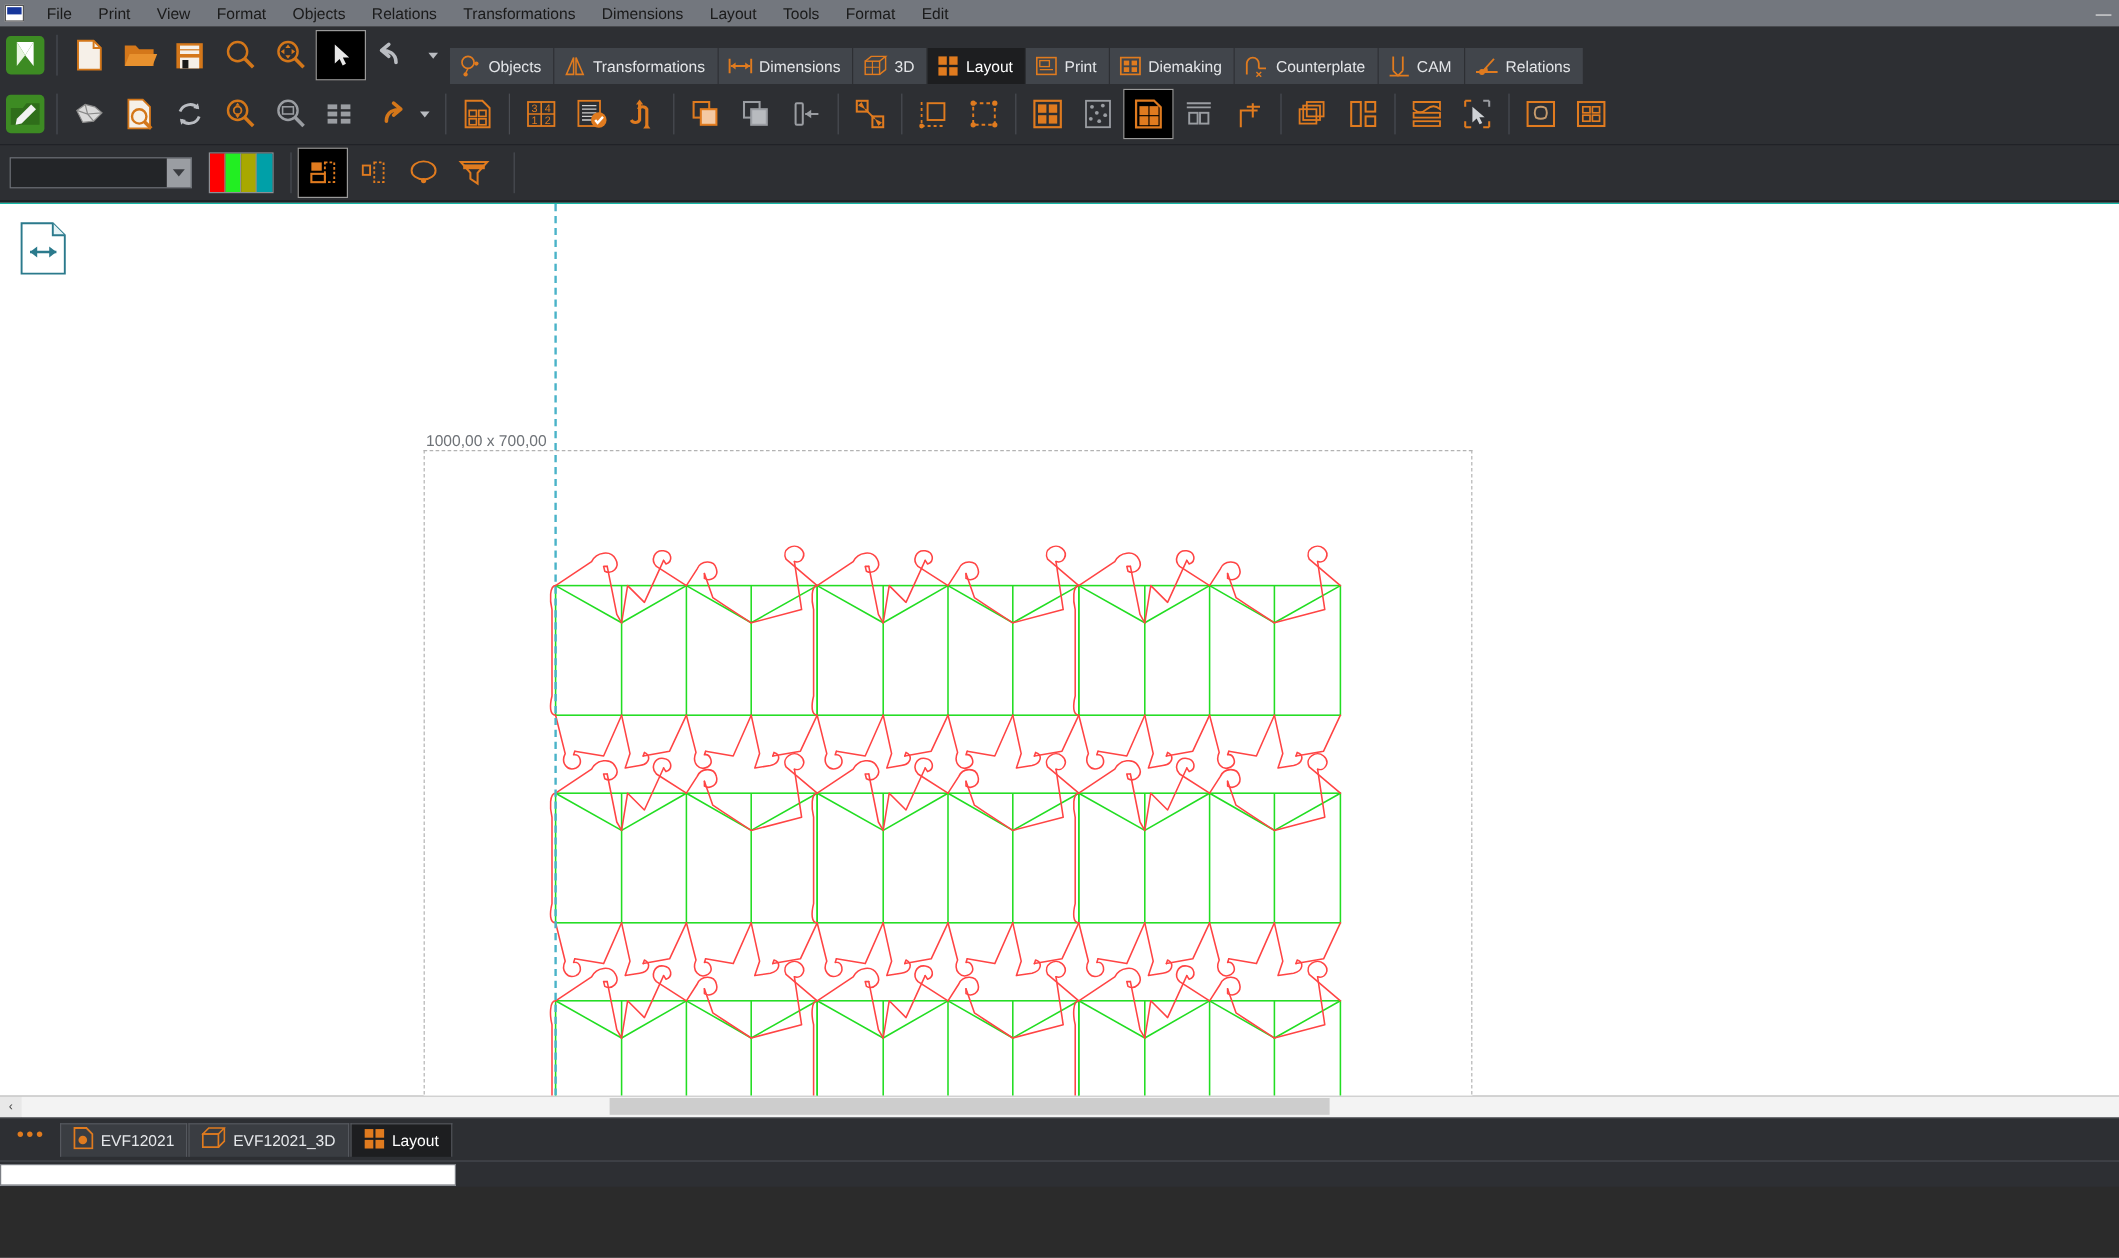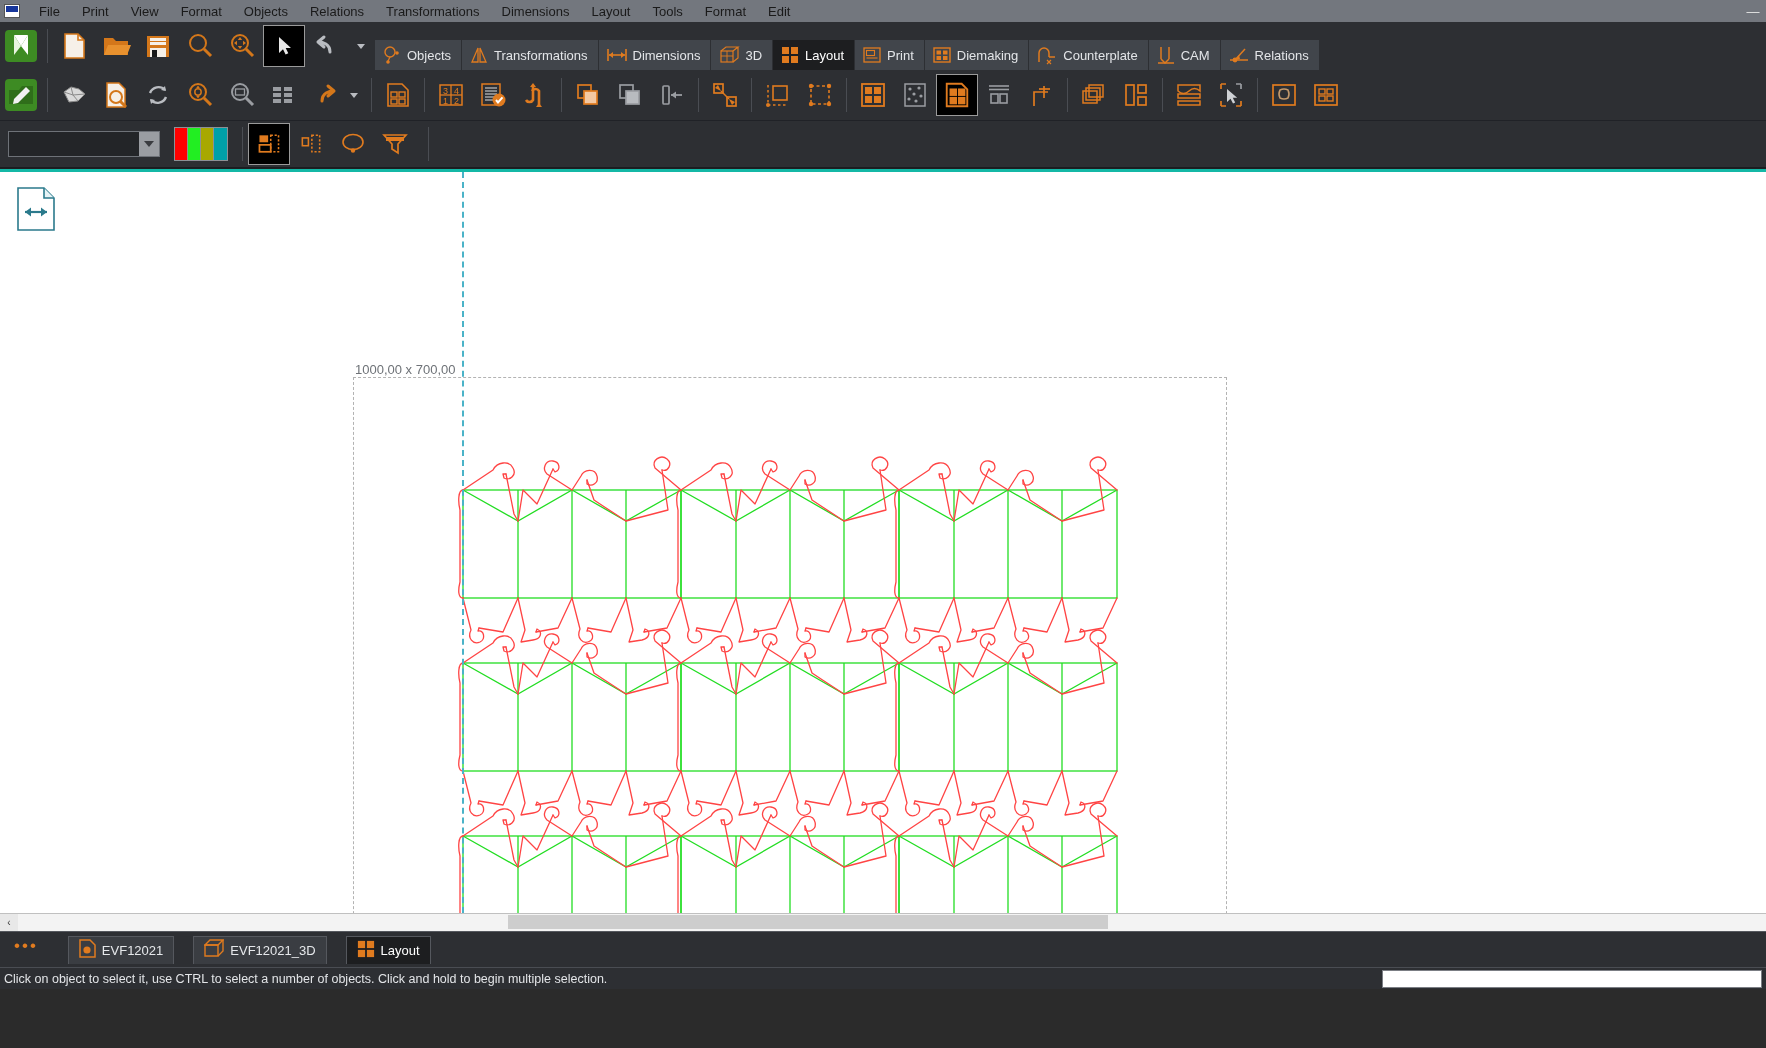--- a/index.html
+++ b/index.html
@@ -159,21 +159,21 @@
   }
   .swatch { width: 13px; height: 32px; border-right: 1px solid #8d9095; }
   .swatch:last-child { border-right: none; }
 
   
   #workspace {
     position: relative;
     height: 744px;
     background: #ffffff;
     overflow: hidden;
-    border-top: 3px solid #14b8a6;
+    border-top: 1px solid #14b8a6;
   }
   #left-doc-icon {
     position: absolute; left: 16px; top: 14px;
     width: 40px; height: 46px;
     z-index: 5;
   }
   #sheet-dim {
     position: absolute;
     left: 355px; top: 190px;
     font-size: 13px;
@@ -246,21 +246,20 @@
     height: 28px;
     padding: 0 10px;
     background: #3a3d42;
     border: 1px solid #55585e;
     border-bottom: none;
     color: #e6e8eb;
     font-size: 13px;
     margin-right: 1px;
     white-space: nowrap;
     cursor: default;
-    margin-left: 18px;
   }
   .doctab.active { background: #1d1e20; color: #fff; }
 
   
   #statusbar {
     height: 22px;
     background: #2d2f33;
     display: flex;
     align-items: center;
     border-top: 1px solid #4a4d53;
@@ -910,15 +909,14 @@
         <rect x="11" y="1" width="8" height="8" fill="#e07b1f"></rect>
         <rect x="1" y="11" width="8" height="8" fill="#e07b1f"></rect>
         <rect x="11" y="11" width="8" height="8" fill="#e07b1f"></rect>
       </svg>
     </span>
     <span>Layout</span>
   </div>
 </div>
 
 <div id="statusbar">
-  <div id="status-text">Click on object to select it, use CTRL to select a number of objects. Click and hold to begin multiple selection.</div>
   <div id="status-field"></div>
 </div>
 
 </body></html>

